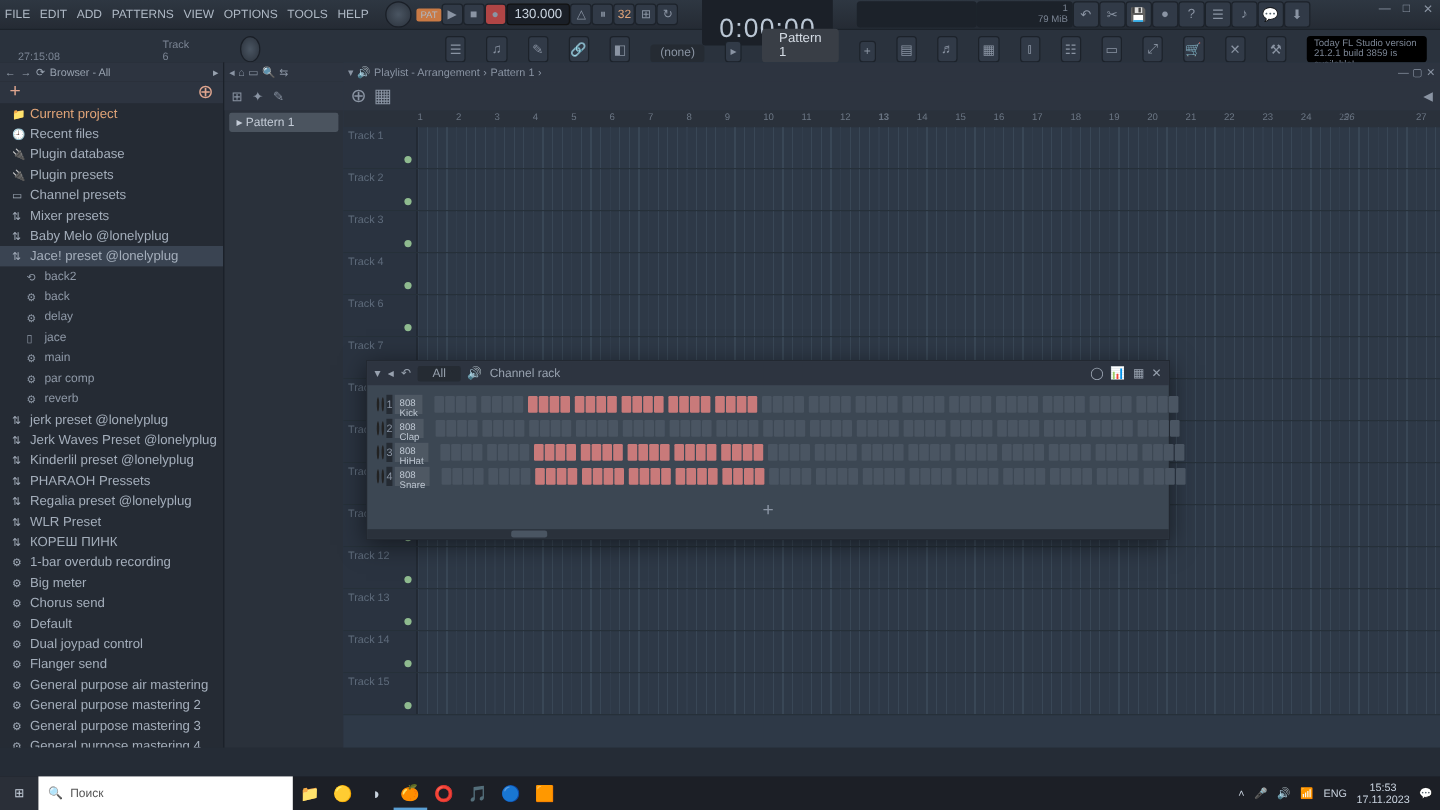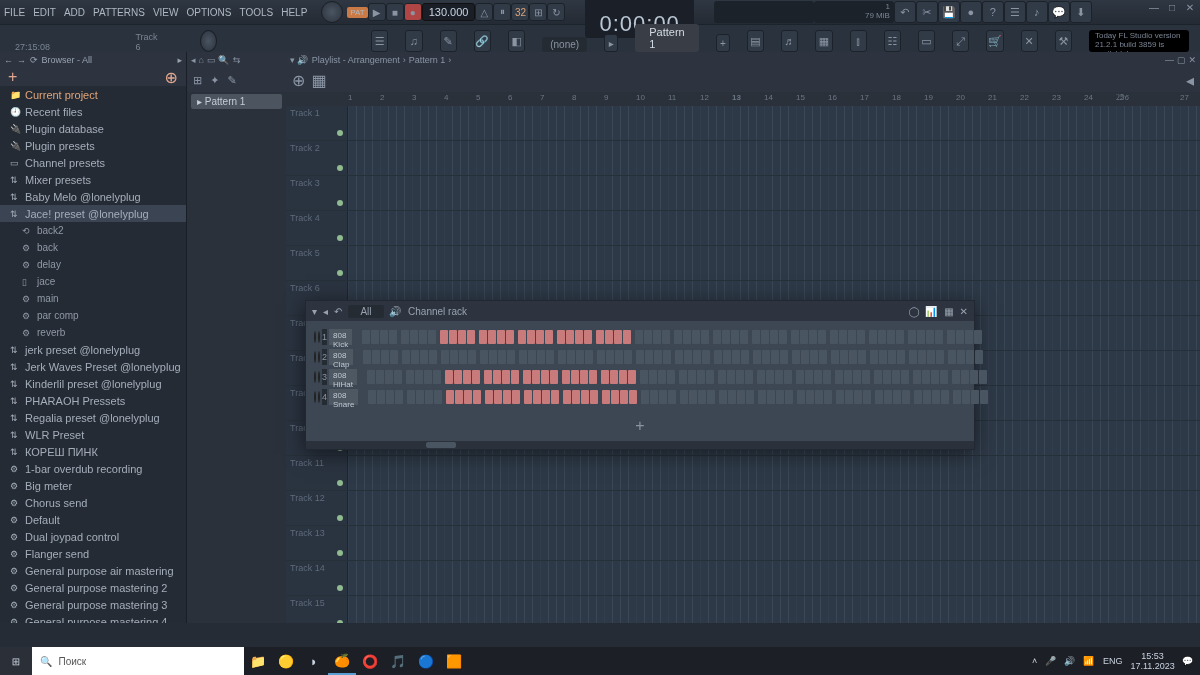--- a/index.html
+++ b/index.html
@@ -365,24 +365,20 @@
         </div>
         <div class="pltrack">
           <div class="lbl">Track 3</div>
           <div class="grid"></div>
         </div>
         <div class="pltrack">
           <div class="lbl">Track 4</div>
           <div class="grid"></div>
         </div>
         <div class="pltrack">
-          <div class="lbl">Track 5</div>
-          <div class="grid"></div>
-        </div>
-        <div class="pltrack">
           <div class="lbl">Track 6</div>
           <div class="grid"></div>
         </div>
         <div class="pltrack">
           <div class="lbl">Track 7</div>
           <div class="grid"></div>
         </div>
         <div class="pltrack">
           <div class="lbl">Track 8</div>
           <div class="grid"></div>

